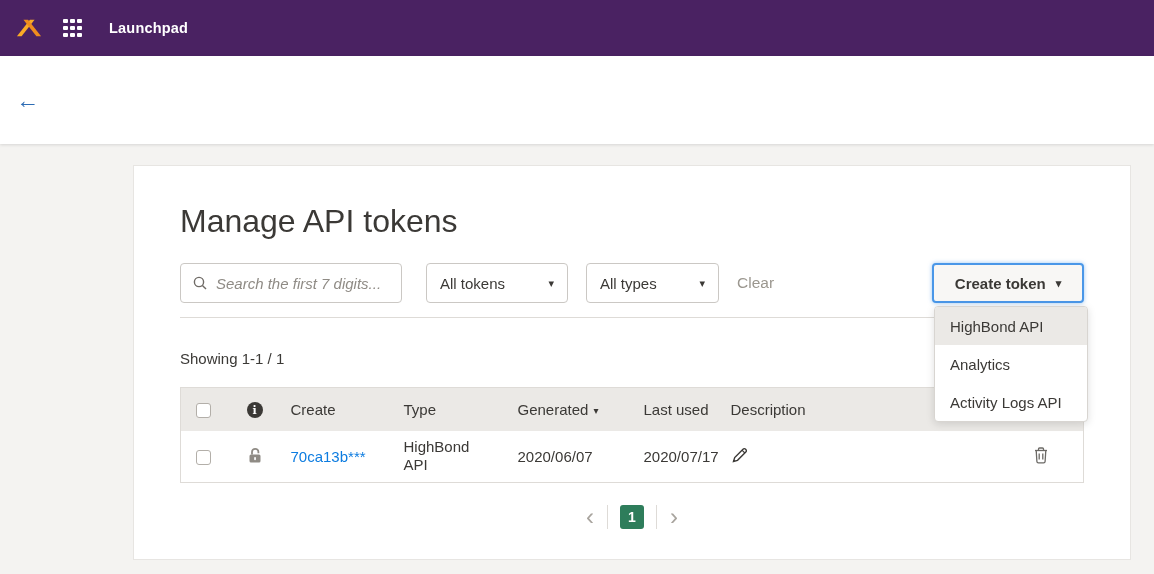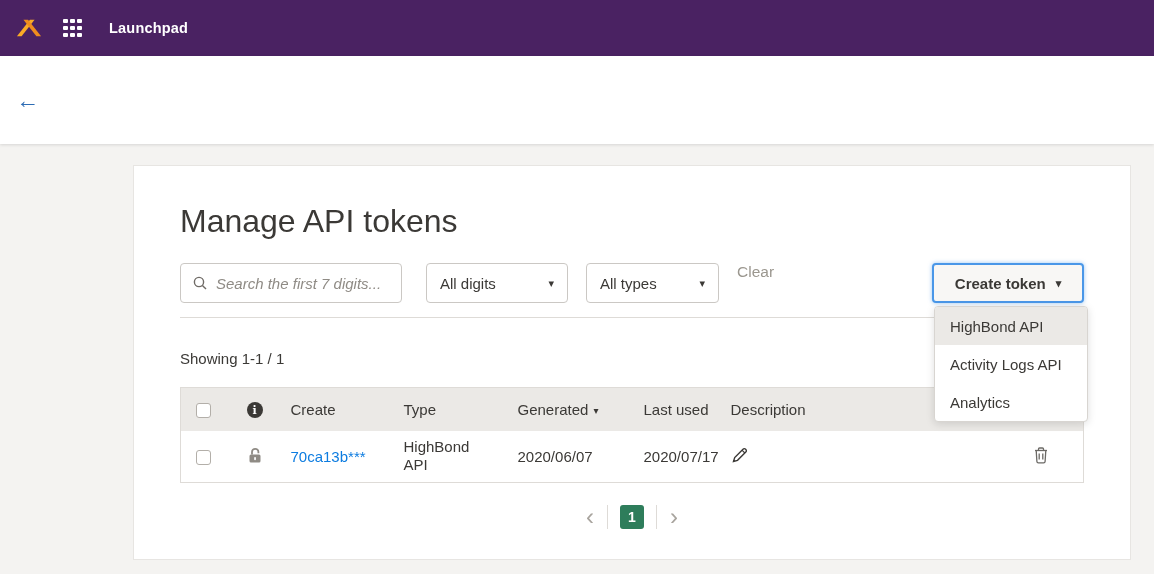--- a/index.html
+++ b/index.html
@@ -46,21 +46,21 @@
   
   .card {
     position: absolute; left: 133px; top: 165px;
     width: 998px; height: 395px;
     background: #fff; border: 1px solid #e7e5e2; border-radius: 0;
     padding: 0 46px;
   }
   .page-title { font-size: 32px; font-weight: 400; color: #3b3936; margin-top: 37px; }
 
   
-  .filter-row { display: flex; margin-top: 23px; height: 40px; }
+  .filter-row { display: flex; align-items: center; margin-top: 23px; height: 40px; }
   .search-box {
     width: 222px; height: 40px; border: 1px solid #cbc8c4; border-radius: 4px;
     display: flex; align-items: center; padding: 0 11px; background: #fff;
   }
   .search-box svg { flex: 0 0 auto; margin-right: 8px; }
   .search-box input {
     border: none; outline: none; width: 100%; font-size: 15px;
     font-family: "Liberation Sans", sans-serif; color: #3b3936; background: transparent;
   }
   .search-box input::placeholder { font-style: italic; color: #8f8b85; }
@@ -174,40 +174,40 @@
   <div class="filter-row">
     <div class="search-box">
       <svg width="16" height="16" viewBox="0 0 16 16" fill="none" stroke="#6f6b66" stroke-width="1.4">
         <circle cx="7" cy="7" r="4.6"></circle>
         <line x1="10.4" y1="10.4" x2="14" y2="14"></line>
       </svg>
       <input type="text" placeholder="Search the first 7 digits..." style="">
     </div>
 
     <div class="select tokens">
-      <span>All digits</span>
+      <span>All tokens</span>
       <span class="caret">▾</span>
     </div>
 
     <div class="select types">
       <span>All types</span>
       <span class="caret">▾</span>
     </div>
 
     <span class="clear-link">Clear</span>
 
     <div class="create-wrap">
       <button class="create-btn">
         <span>Create token</span>
         <span class="caret">▾</span>
       </button>
       <div class="menu">
         <div class="menu-item highlighted">HighBond API</div>
+        <div class="menu-item">Analytics</div>
         <div class="menu-item">Activity Logs API</div>
-        <div class="menu-item">Analytics</div>
       </div>
     </div>
   </div>
 
   <hr class="divider">
 
   <div class="summary">Showing 1-1 / 1</div>
 
   <table>
     <colgroup>

